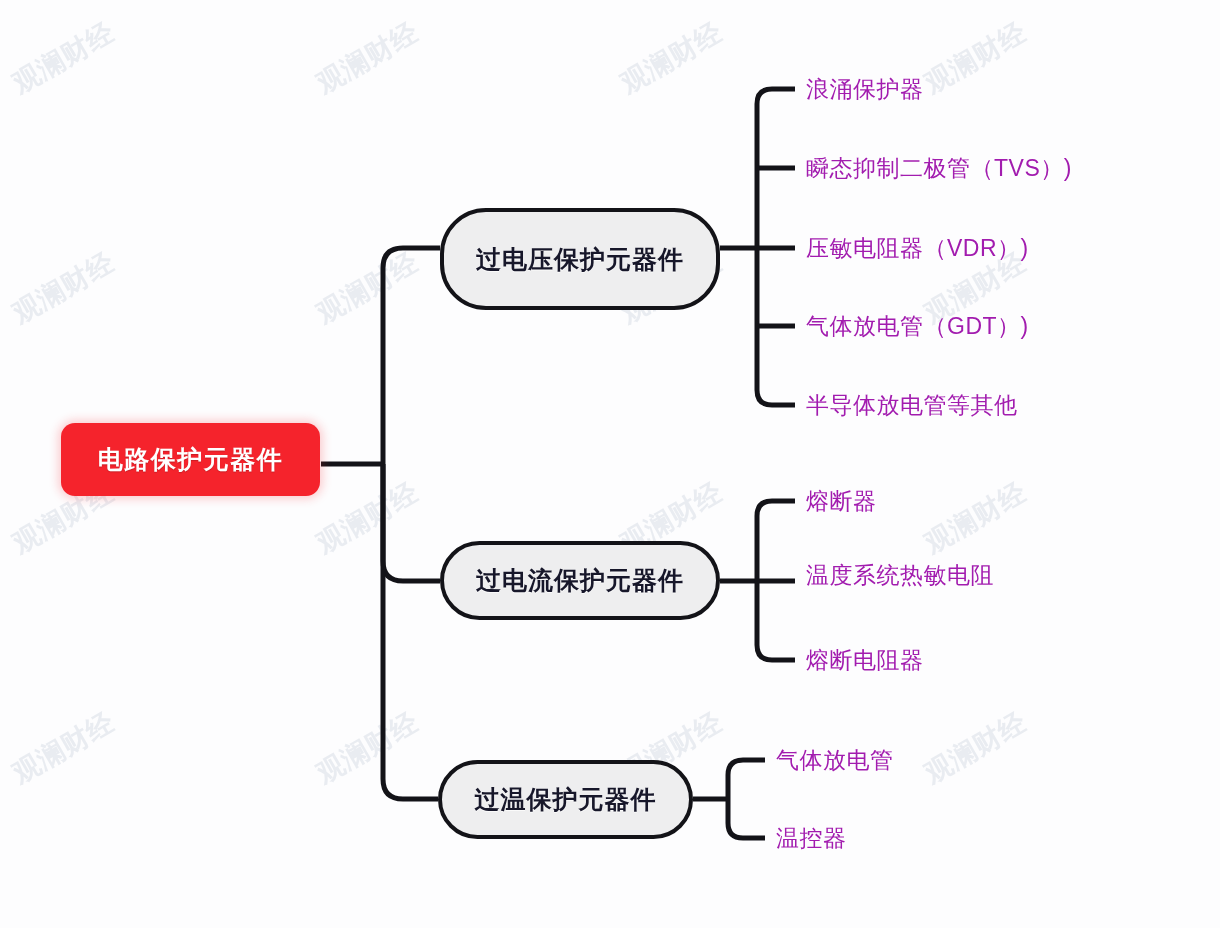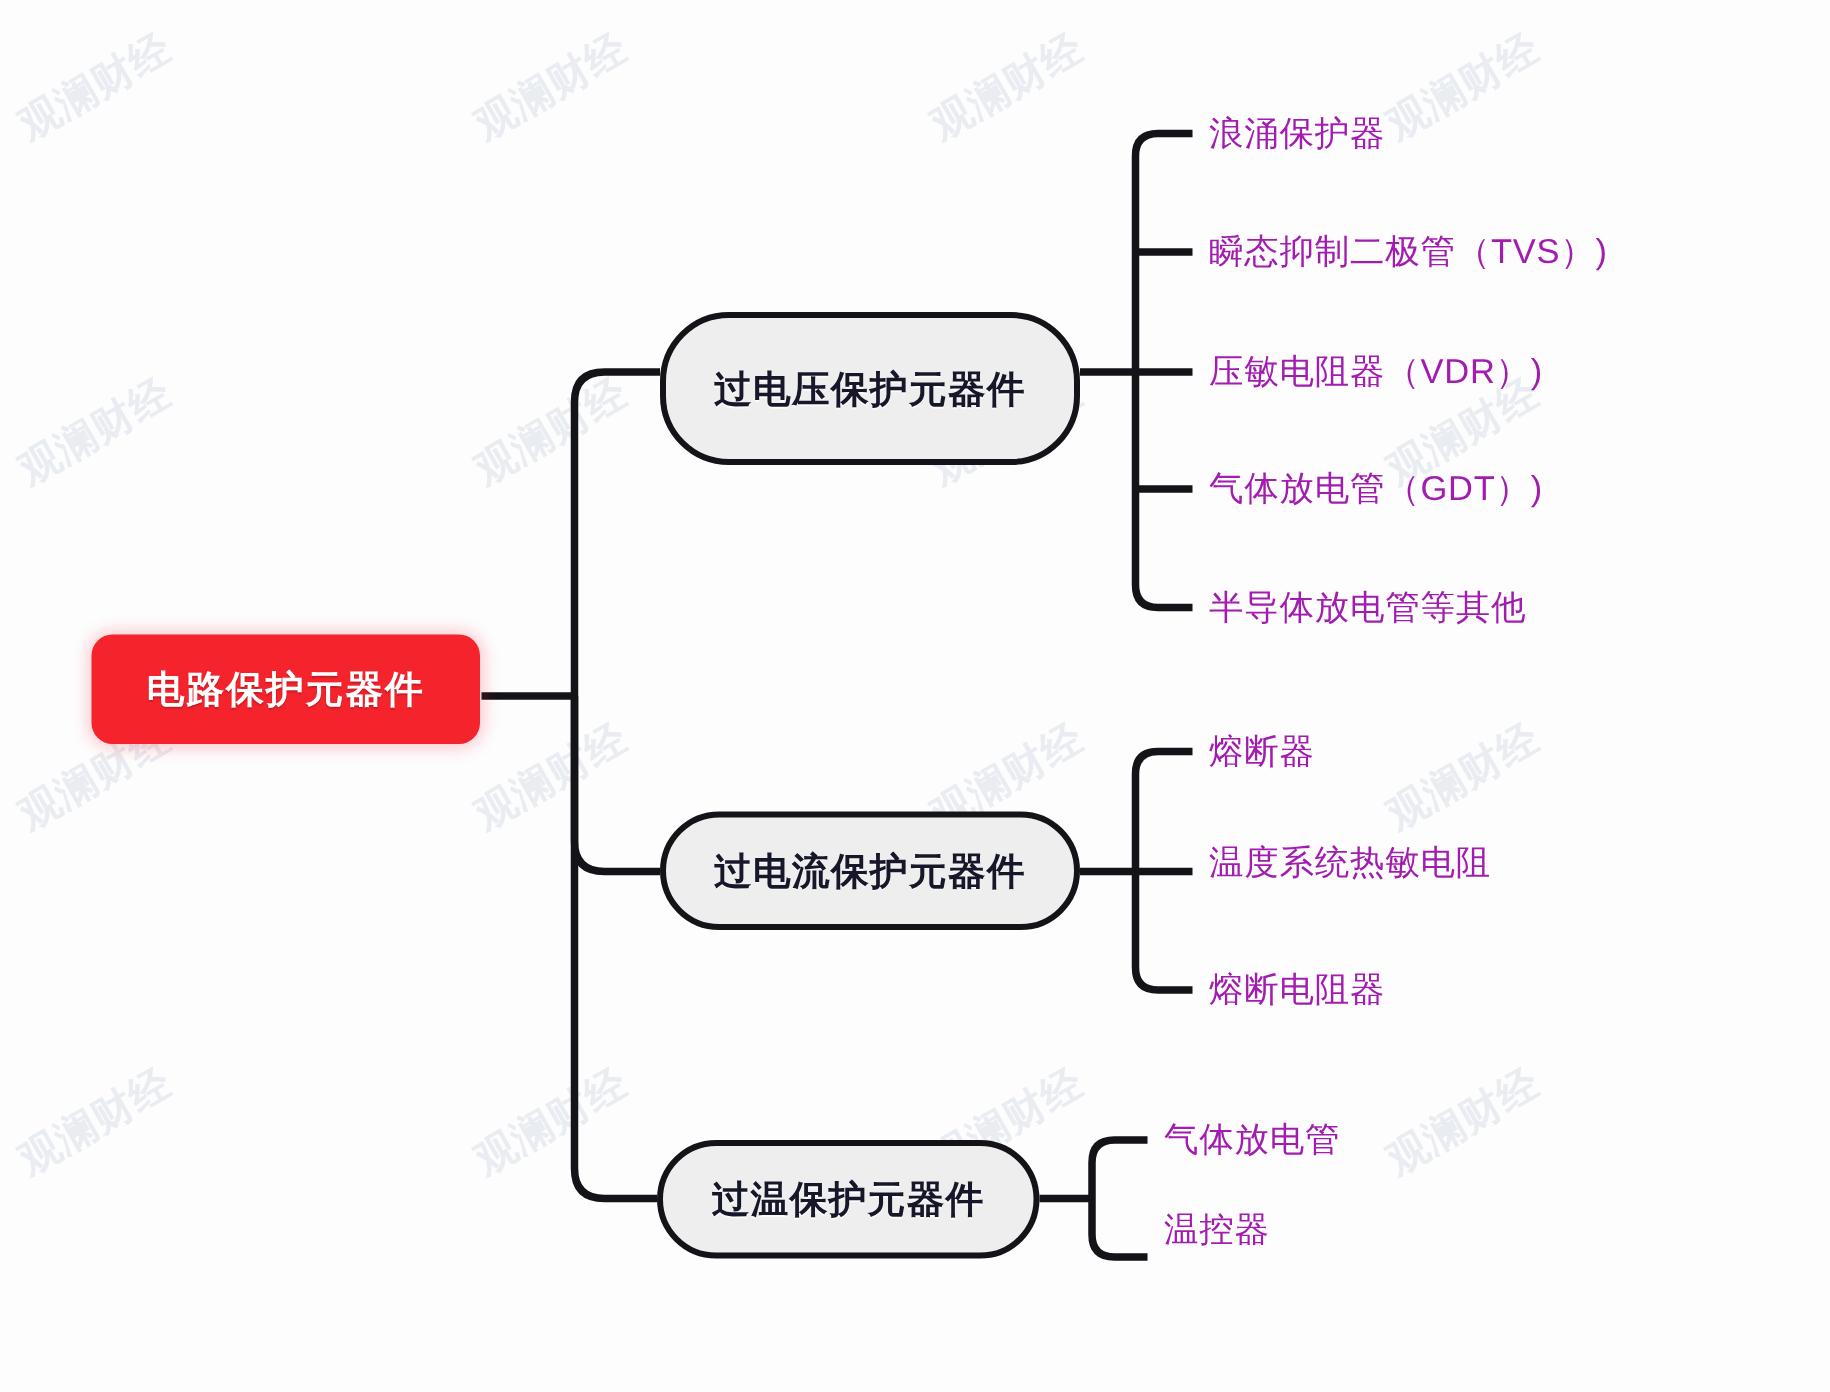--- a/index.html
+++ b/index.html
@@ -162,15 +162,15 @@
   <div class="leaf" style="left:806px; top:168px;">瞬态抑制二极管（TVS）)</div>
   <div class="leaf" style="left:806px; top:248px;">压敏电阻器（VDR）)</div>
   <div class="leaf" style="left:806px; top:326px;">气体放电管（GDT）)</div>
   <div class="leaf" style="left:806px; top:405px;">半导体放电管等其他</div>
 
   <div class="leaf" style="left:806px; top:501px;">熔断器</div>
   <div class="leaf" style="left:806px; top:575px;">温度系统热敏电阻</div>
   <div class="leaf" style="left:806px; top:660px;">熔断电阻器</div>
 
   <div class="leaf" style="left:776px; top:760px;">气体放电管</div>
-  <div class="leaf" style="left:776px; top:820px;">温控器</div>
+  <div class="leaf" style="left:776px; top:838px;">温控器</div>
 
 </div>
 
 </body></html>

